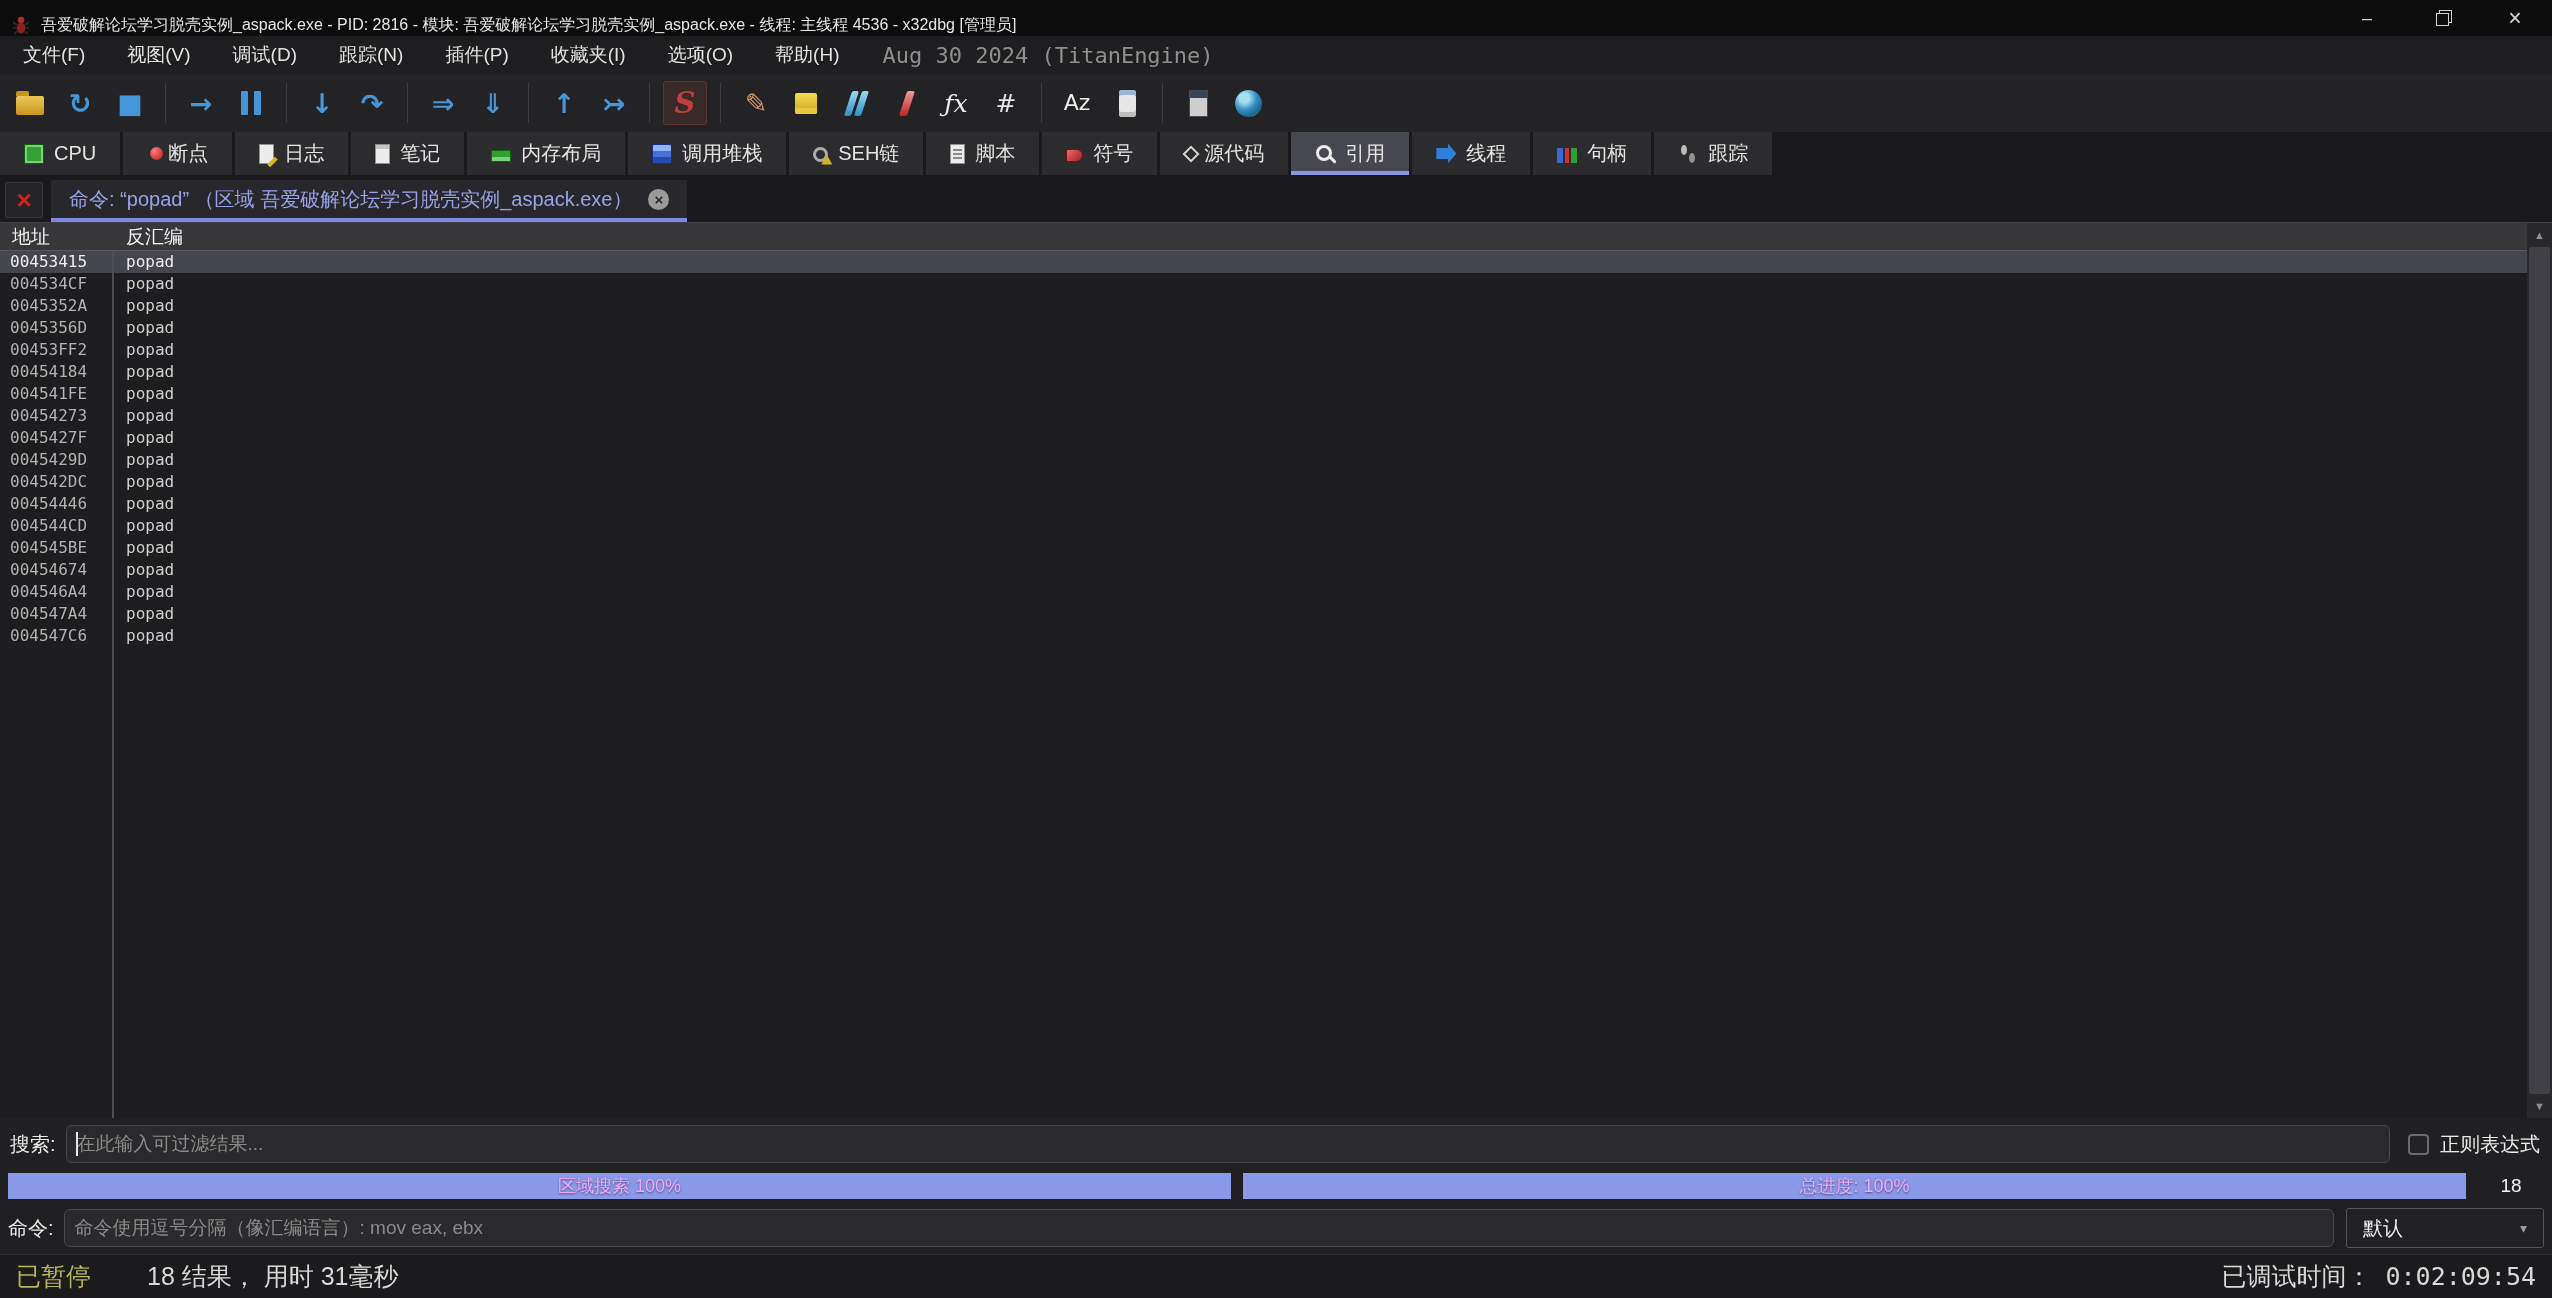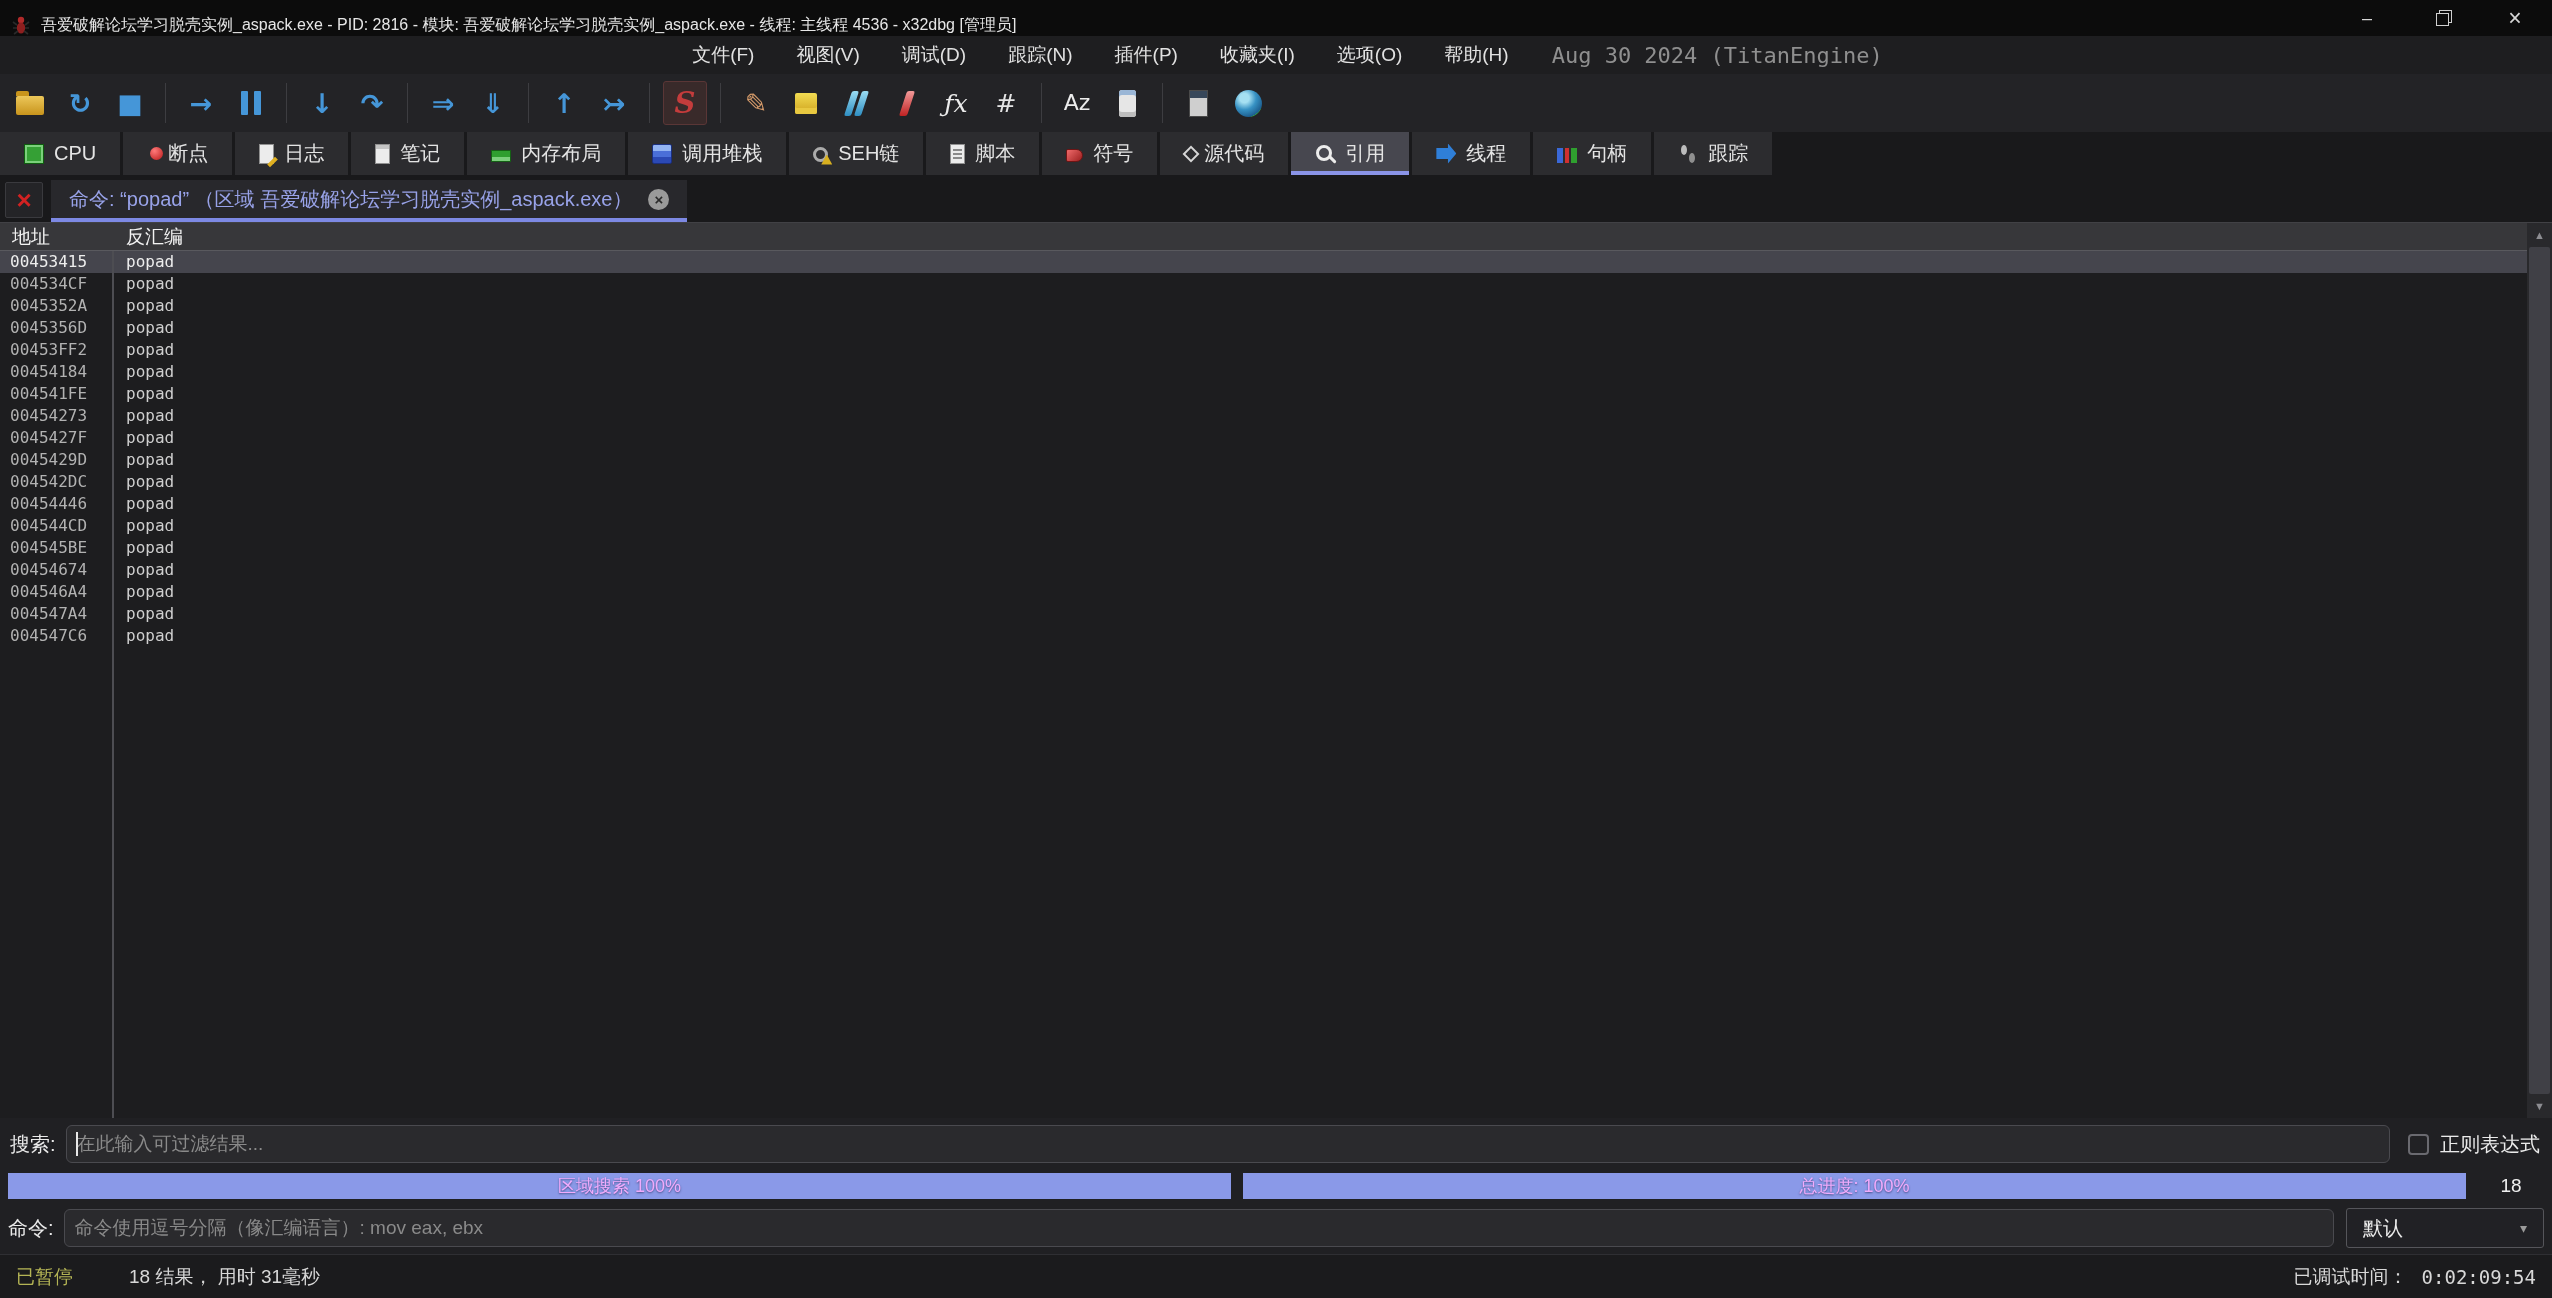--- a/index.html
+++ b/index.html
@@ -16,21 +16,21 @@
   .titlebar { height:36px; background:#0c0c0c; display:flex; align-items:flex-end; padding-left:10px; flex:none; }
   .appicon { width:22px; height:22px; margin-right:9px; flex:none; }
   .titletext { font-size:16px; color:#e6e6e6; white-space:nowrap; }
   .wincontrols { margin-left:auto; display:flex; height:100%; }
   .winbtn { width:74px; height:100%; display:flex; align-items:center; justify-content:center; color:#d5d5d5; font-size:18px; }
   .restore-box { width:11px; height:11px; border:1px solid #d0d0d0; position:relative; background:#0c0c0c; }
   .restore-box::before { content:""; position:absolute; left:2px; top:-4px; width:11px; height:11px; border:1px solid #d0d0d0; }
   .restore-box::after { content:""; position:absolute; left:-1px; top:-1px; width:11px; height:11px; background:#0c0c0c; border:1px solid #d0d0d0; }
 
   
-  .menubar { height:38px; background:#1e1e20; display:flex; align-items:center; flex:none; padding-left:2px;justify-content:center; }
+  .menubar { height:38px; background:#1e1e20; display:flex; align-items:center; flex:none; padding-left:2px; }
   .menu-item { padding:0 21px; line-height:38px; font-size:19px; color:#e2e2e2; white-space:nowrap; }
   .menu-build { margin-left:22px; color:#8f8f8f; font-size:22px; }
 
   
   .toolbar { height:58px; background:#232326; display:flex; align-items:center; padding-left:8px; flex:none; gap:6px; }
   .tb-btn { width:44px; height:44px; display:flex; align-items:center; justify-content:center; border-radius:3px; flex:none; }
   .tb-btn.tb-toggled { background:#392a2a; border:1px solid #5a3636; }
   .tb-sep { width:1px; height:40px; background:#3d3d41; margin:0 7px; flex:none; }
   .tbicon { font-size:27px; font-weight:bold; line-height:1; font-family:"DejaVu Sans",sans-serif; }
   .tb-folder { width:28px; height:19px; background:linear-gradient(#ecc75a,#c8941c); border-radius:2px; position:relative; margin-top:5px; }
@@ -116,21 +116,21 @@
   .pfill { height:100%; background:#8a99e8; }
   .plabel { position:absolute; inset:0; display:flex; align-items:center; justify-content:center; color:#f0abfc; font-size:18px; text-shadow:0 1px 2px rgba(40,40,90,.7); }
   .pcount { width:66px; text-align:center; color:#f0f0f0; font-size:19px; flex:none; }
 
   
   .commandrow { height:52px; background:#202023; display:flex; align-items:center; padding:0 8px; flex:none; }
   .profile { width:198px; height:40px; margin-left:12px; background:#212125; border:1px solid #55555a; border-radius:3px; display:flex; align-items:center; padding:0 16px; color:#ececec; font-size:20px; flex:none; }
   .profile-arrow { margin-left:auto; color:#9a9a9a; font-size:14px; }
 
   
-  .statusbar { height:44px; background:#1b1b1d; border-top:1px solid #2f2f33; display:flex; align-items:center; padding:0 16px; flex:none; font-size:19px; }
+  .statusbar { height:44px; background:#1b1b1d; border-top:1px solid #2f2f33; display:flex; align-items:center; padding:0 16px; flex:none; font-size:25px; }
   .st-state { color:#b4b455; margin-right:56px; }
   .st-result { color:#d8d8d8; }
   .st-right { margin-left:auto; color:#d8d8d8; display:flex; gap:14px; align-items:center; }
 </style>
 </head>
 <body>
 
 <div class="titlebar">
   <span class="appicon">
     <svg width="22" height="22" viewBox="0 0 22 22">

